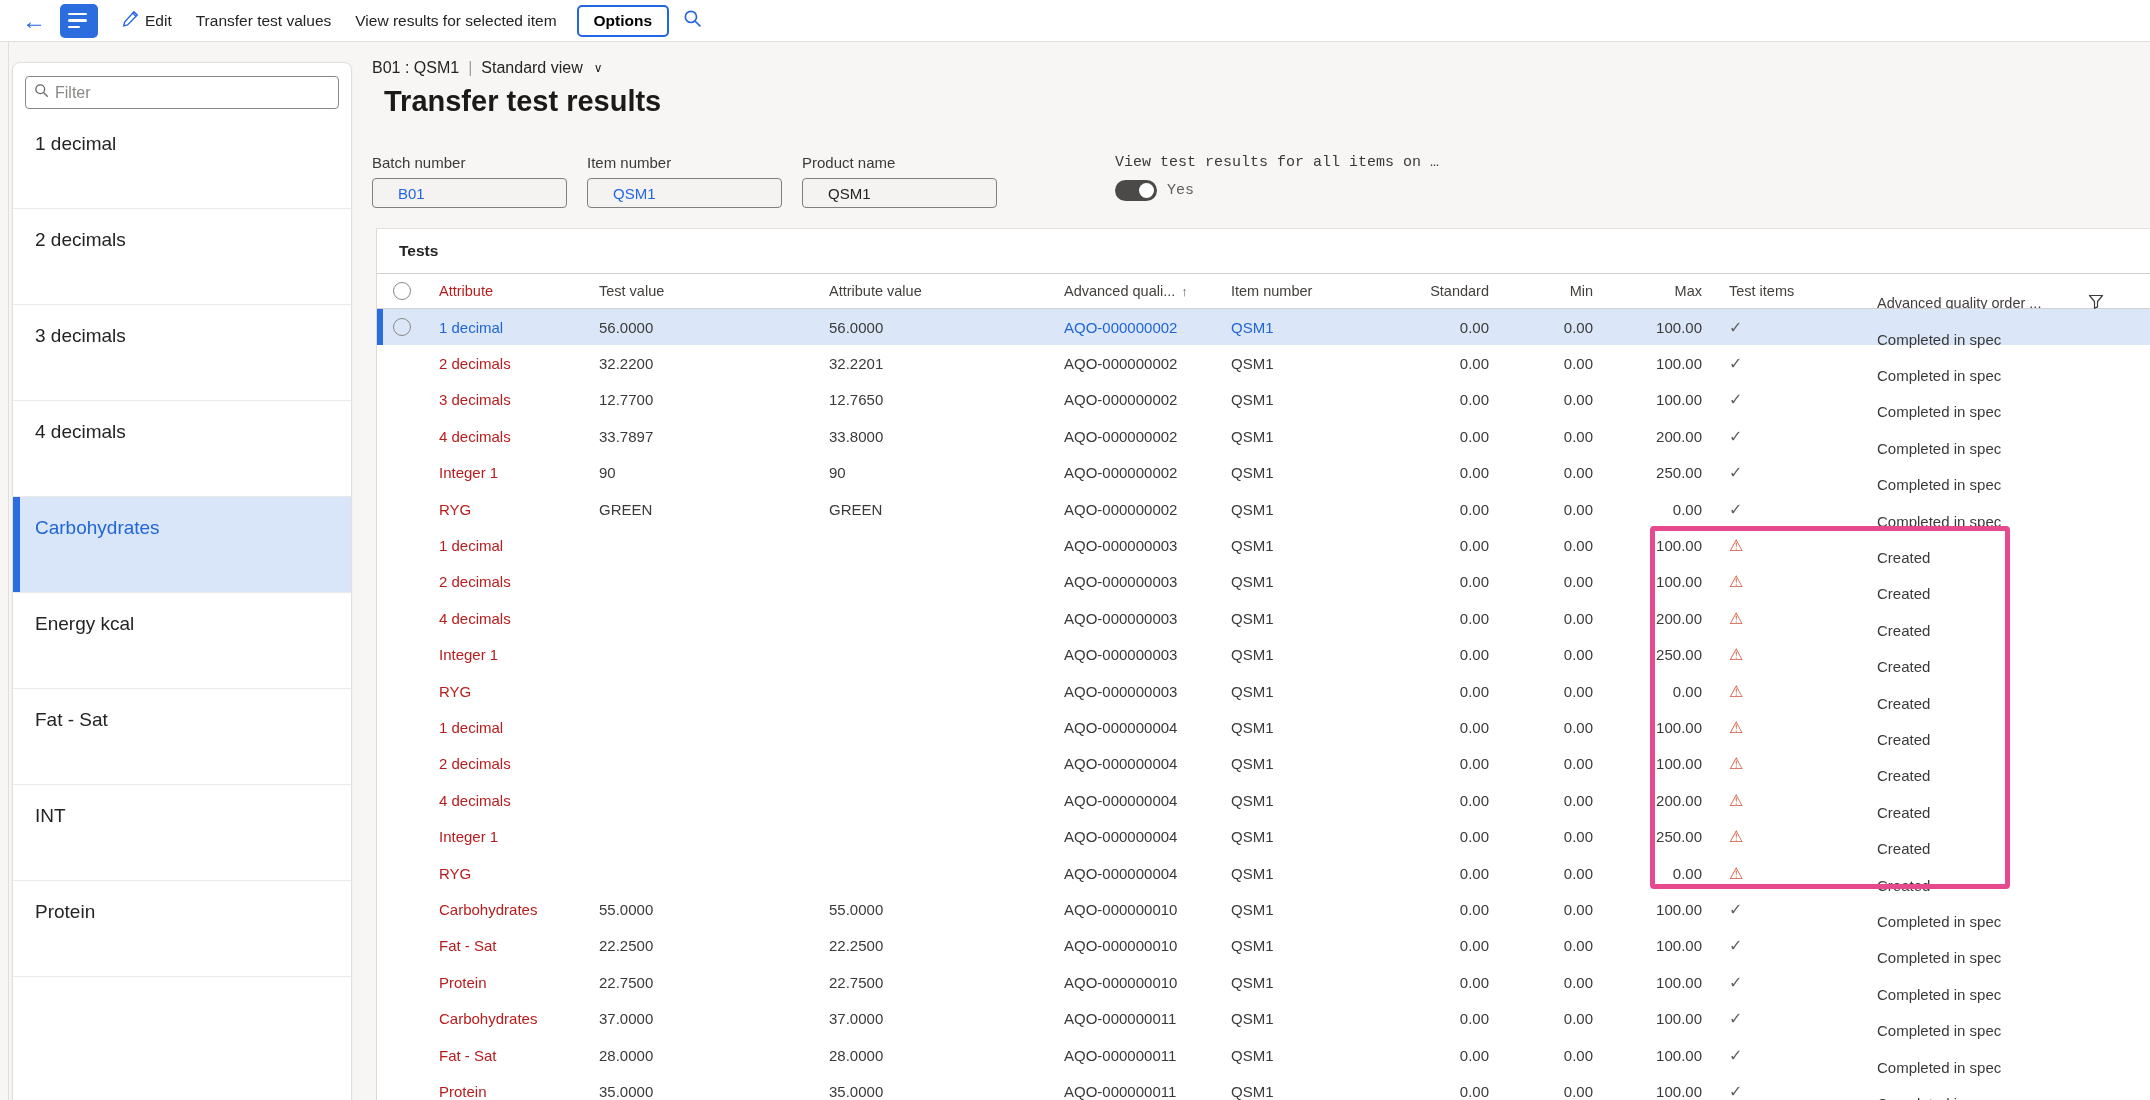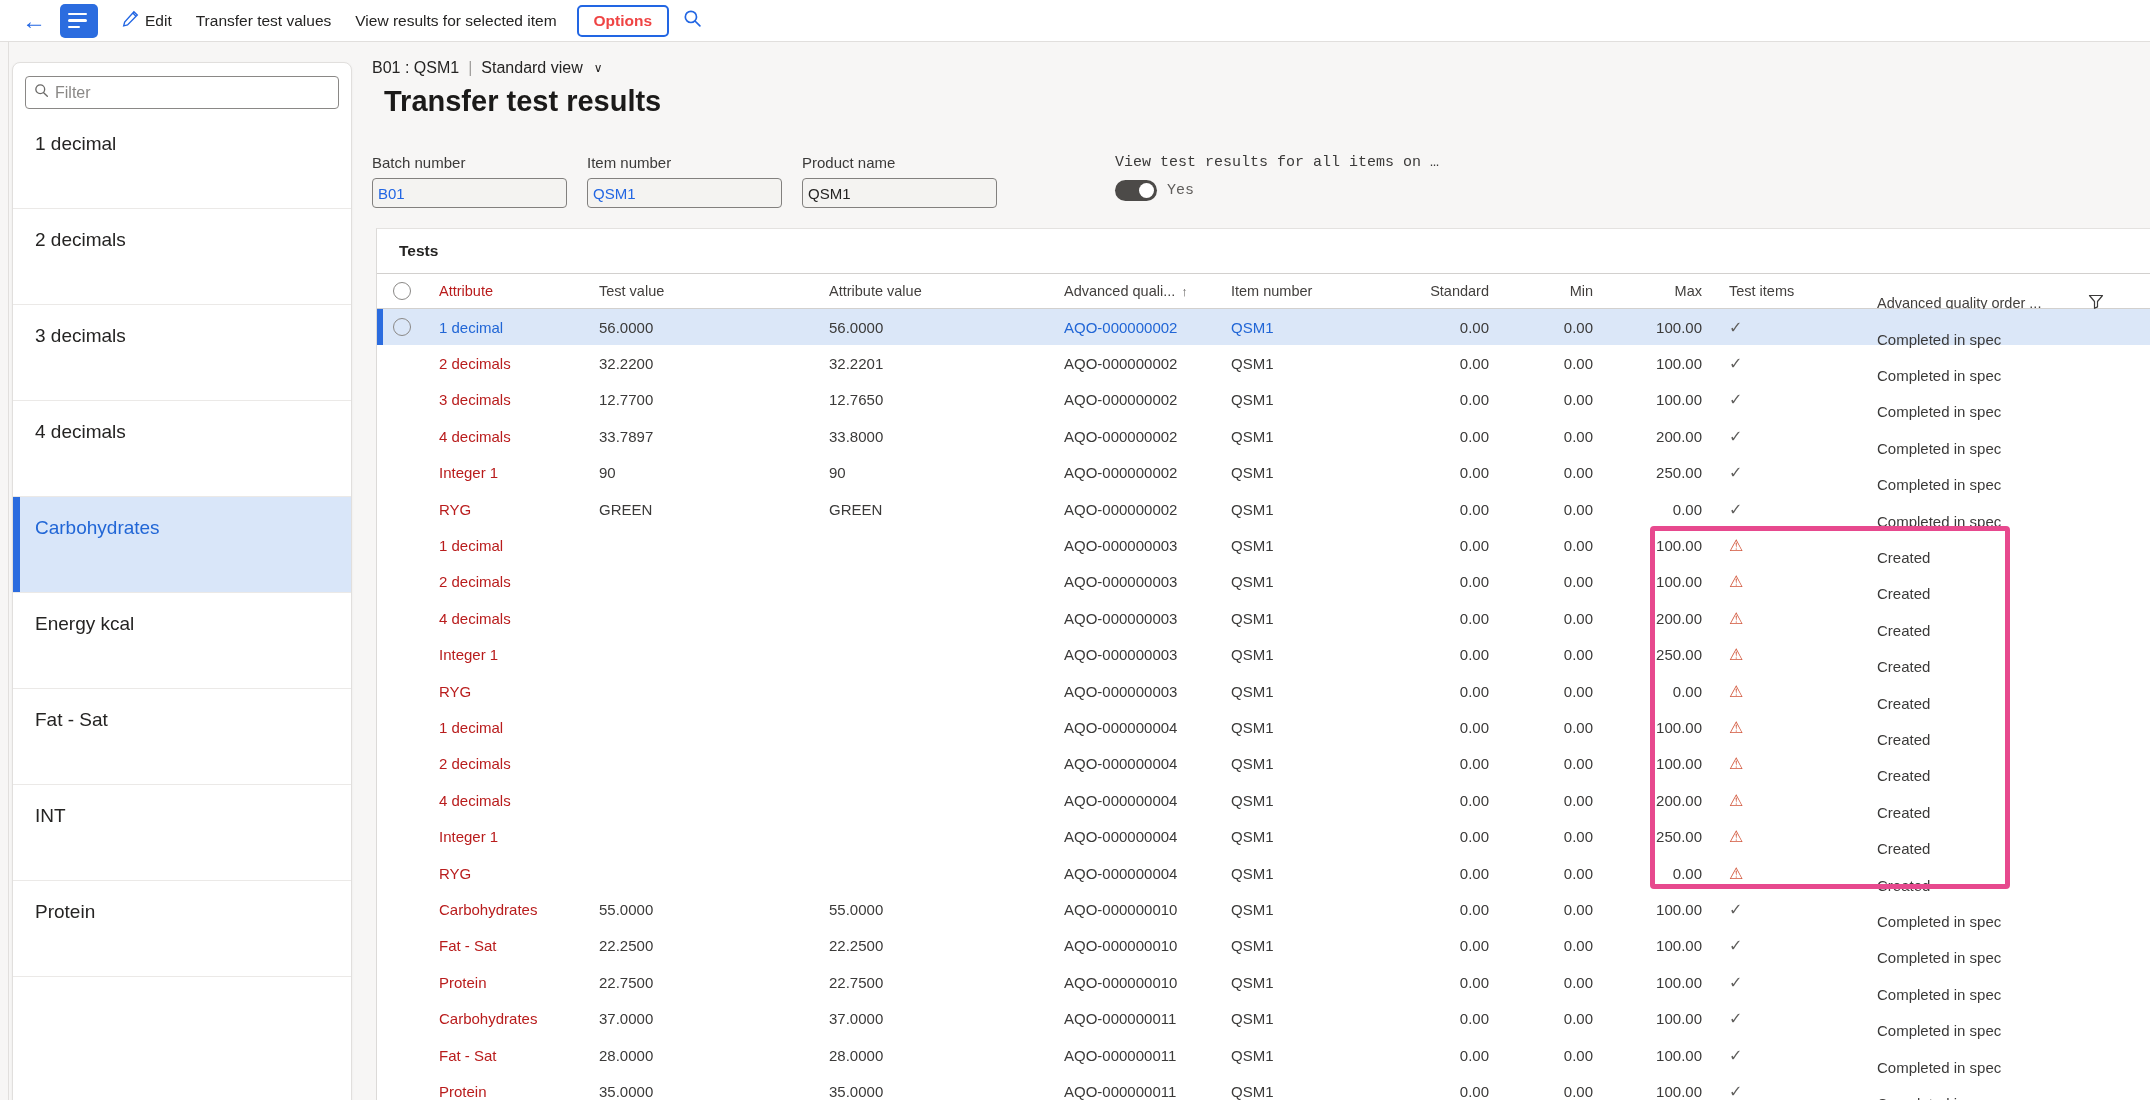--- a/index.html
+++ b/index.html
@@ -10,21 +10,21 @@
   
   .toolbar { height:42px; background:#ffffff; border-bottom:1px solid #e1dfdd;
     display:flex; align-items:center; padding-left:22px; gap:0; position:relative; z-index:10; }
   .back-btn { color:#2266E3; font-size:24px; line-height:1; margin-right:14px; cursor:pointer; }
   .menu-btn { width:38px; height:34px; background:#2b6cdf; border-radius:5px;
     display:flex; flex-direction:column; justify-content:center; gap:4px; padding-left:8px; margin-right:12px; cursor:pointer; }
   .menu-btn i { display:block; height:2.5px; background:#fff; border-radius:2px; }
   .menu-btn i:nth-child(1){width:19px}.menu-btn i:nth-child(2){width:19px}.menu-btn i:nth-child(3){width:12px}
   .tb-item { font-size:15.5px; color:#252423; padding:6px 12px; cursor:pointer; white-space:nowrap; display:flex; align-items:center; gap:6px;}
   .tb-item svg { flex:0 0 auto; }
-  .options-btn { font-size:15.5px; font-weight:600; color:#ef4444; border:2px solid #2266E3;
+  .options-btn { font-size:15.5px; font-weight:600; color:#000000; border:2px solid #2266E3;
     border-radius:5px; padding:5px 15px; margin:0 14px 0 8px; background:#fff; cursor:pointer; }
   .search-btn { cursor:pointer; display:flex; align-items:center; }
 
   
   .page { position:relative; height:1058px; }
   .page::before { content:""; position:absolute; left:8px; top:0; bottom:0; width:1px; background:#e1dfdd; }
 
   
   .sidebar { position:absolute; left:12px; top:20px; width:340px; height:1060px;
     background:#fff; border:1px solid #e1dfdd; border-radius:8px 8px 0 0;
@@ -43,21 +43,21 @@
   .main { position:absolute; left:372px; top:0; width:1778px; height:1058px; }
   .breadcrumb { position:absolute; top:17px; left:0; font-size:16px; color:#252423; display:flex; gap:9px; align-items:center;}
   .breadcrumb .sep { color:#a19f9d; }
   .breadcrumb .chev { font-size:12px; color:#252423; margin-left:2px; }
   .page-title { position:absolute; top:43px; left:12px; font-size:29px; font-weight:700; color:#1b1a19; }
 
   .form-row { position:absolute; top:112px; left:0; display:flex; }
   .fgroup { margin-right:10px; width:205px; }
   .fgroup label { display:block; font-size:15px; color:#3b3a39; margin-bottom:7px; }
   .fgroup .input { width:195px; height:30px; border:1px solid #82807e; border-radius:4px;
-    background:#f4f3f1; font-size:15px; display:flex; align-items:center; padding:0 5px; }
+    background:#f4f3f1; font-size:15px; display:flex; align-items:center; padding:0 25px; }
   .input.linkval { color:#2266E3; }
   .toggle-group { margin-left:98px; width:330px;font-family:Liberation Mono, monospace; }
   .toggle-group .tlabel { font-size:15px; color:#3b3a39; margin-bottom:9px; white-space:nowrap;
     overflow:hidden; text-overflow:ellipsis; }
   .toggle-line { display:flex; align-items:center; gap:10px; }
   .toggle { width:42px; height:21px; background:#4c4a48; border-radius:11px; position:relative; cursor:pointer; }
   .toggle .knob { position:absolute; top:3px; left:24px; width:15px; height:15px; background:#fff; border-radius:50%; }
   .toggle-line .tval { font-size:15px; color:#605e5c; }
 
   

